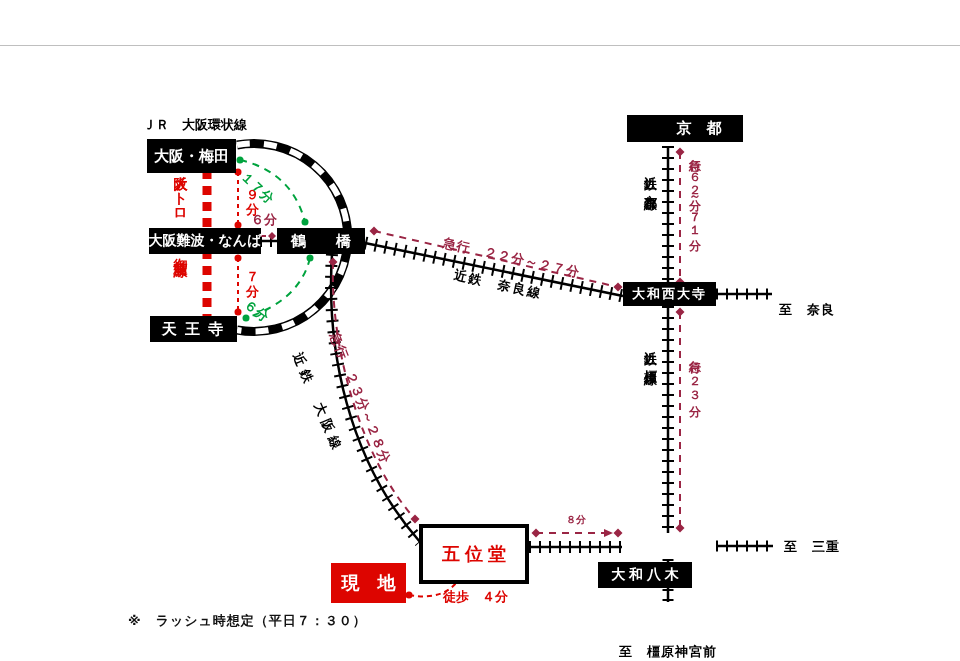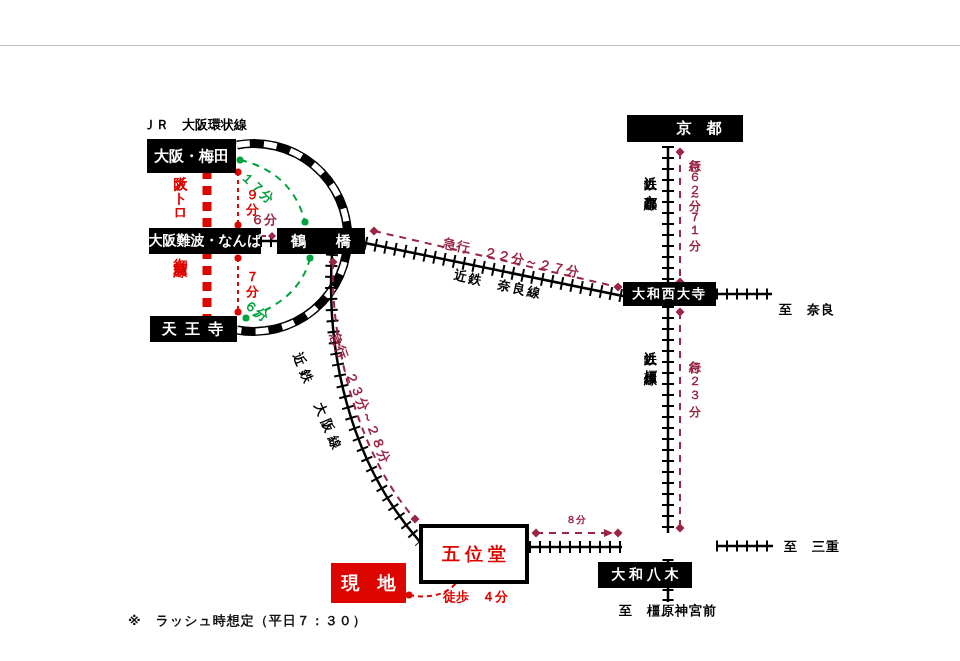--- a/index.html
+++ b/index.html
@@ -42,21 +42,21 @@
   .time-exp6271{left:686px;top:149px;font-size:12px;letter-spacing:1px;}
   .lbl-kashihara{left:641px;top:340px;font-size:13px;letter-spacing:2px;}
   .time-exp23{left:686px;top:350px;font-size:12px;letter-spacing:2px;}
   .lbl-osakaline{left:305px;top:350px;font-size:13px;transform:rotate(67deg);transform-origin:0 0;letter-spacing:5px;}
   .time-exp2328{left:342px;top:330px;font-size:13px;transform:rotate(68deg);transform-origin:0 0;letter-spacing:1px;}
   .time-8{left:566px;top:513px;font-size:10px;}
   .time-walk{left:443px;top:588px;font-size:13px;}
   .dest{font-weight:bold;color:#000;font-size:13px;letter-spacing:1px;}
   .dest-nara{left:779px;top:287px;margin-top:14px;}
   .dest-mie{left:784px;top:538px;}
-  .dest-jingu{left:619px;top:602px;}
+  .dest-jingu{left:619px;top:643px;}
   .note{left:128px;top:612px;font-size:13px;font-weight:bold;color:#111;letter-spacing:1px;}
 </style>
 </head>
 <body>
 
 <div id="stage">
 
   <svg id="map-svg" width="960" height="661" viewBox="0 0 960 661">
 
     <g>

